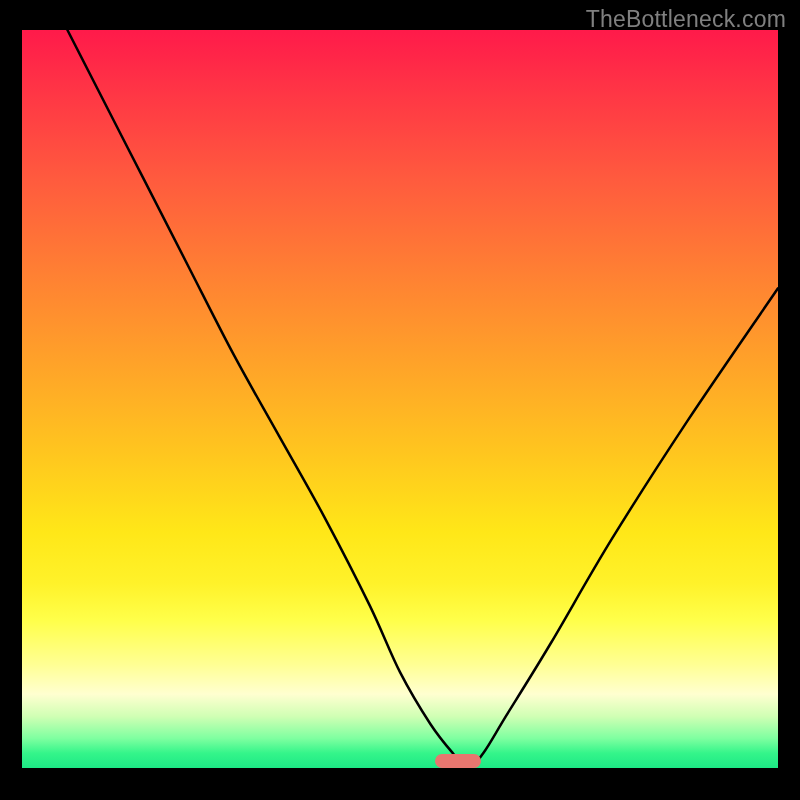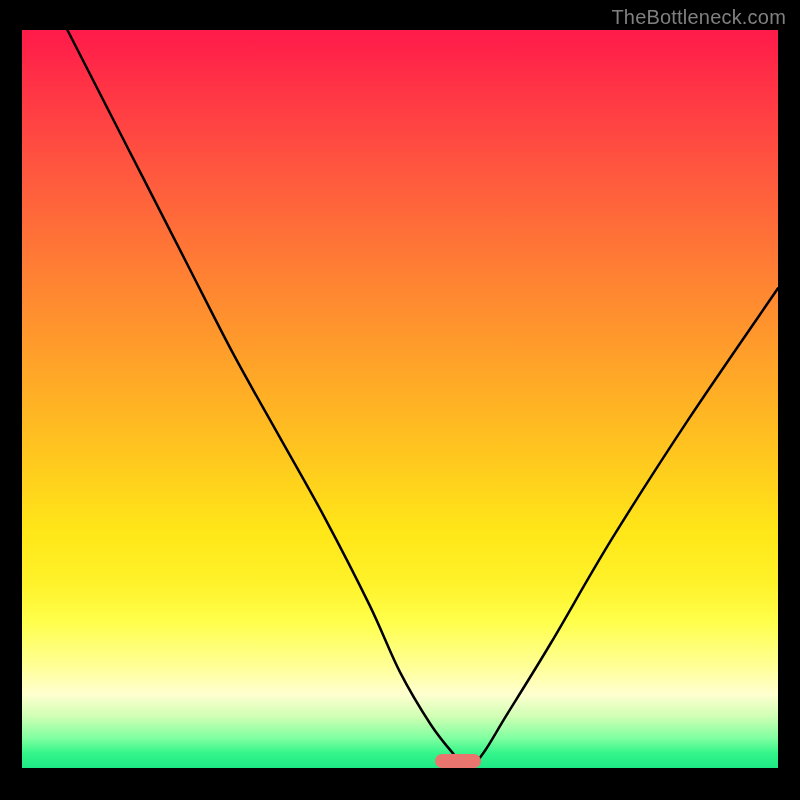--- a/index.html
+++ b/index.html
@@ -15,21 +15,21 @@
     position: relative;
     width: 800px;
     height: 800px;
     background: #000;
   }
   .watermark {
     position: absolute;
     top: 6px;
     right: 14px;
     color: #808080;
-    font-size: 20px;
+    font-size: 23px;
     letter-spacing: 0.2px;
     z-index: 10;
   }
   .plot {
     position: absolute;
     left: 22px;
     top: 30px;
     width: 756px;
     height: 738px;
     overflow: hidden;

